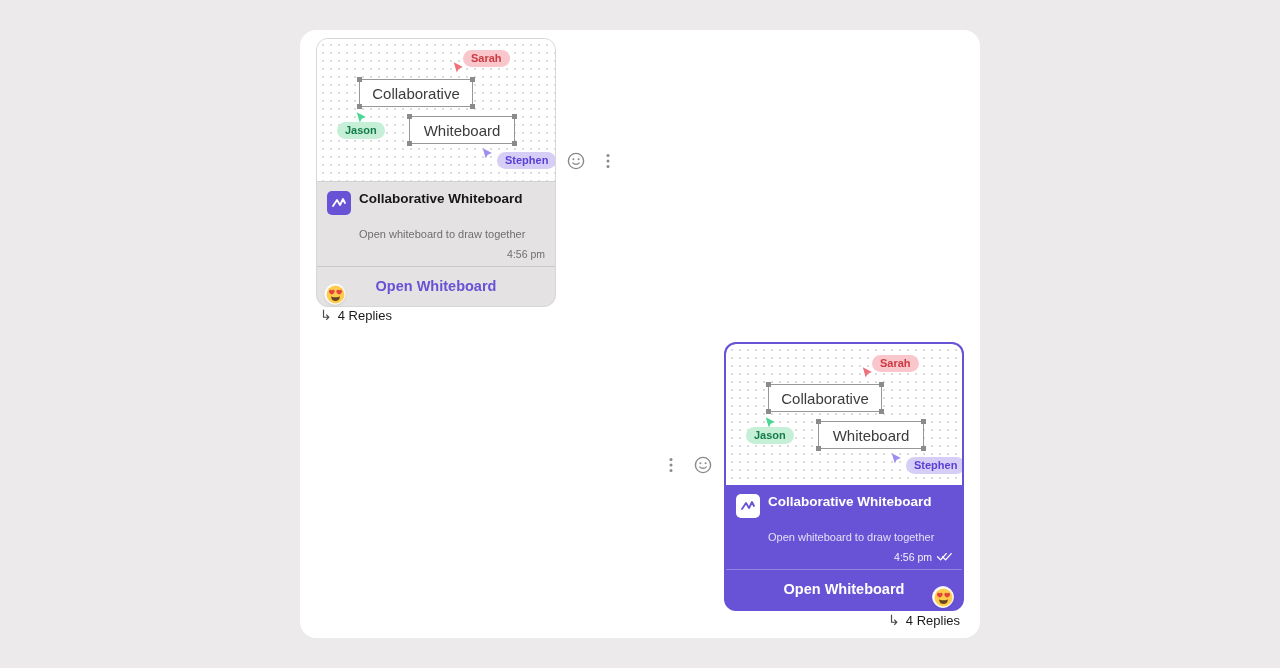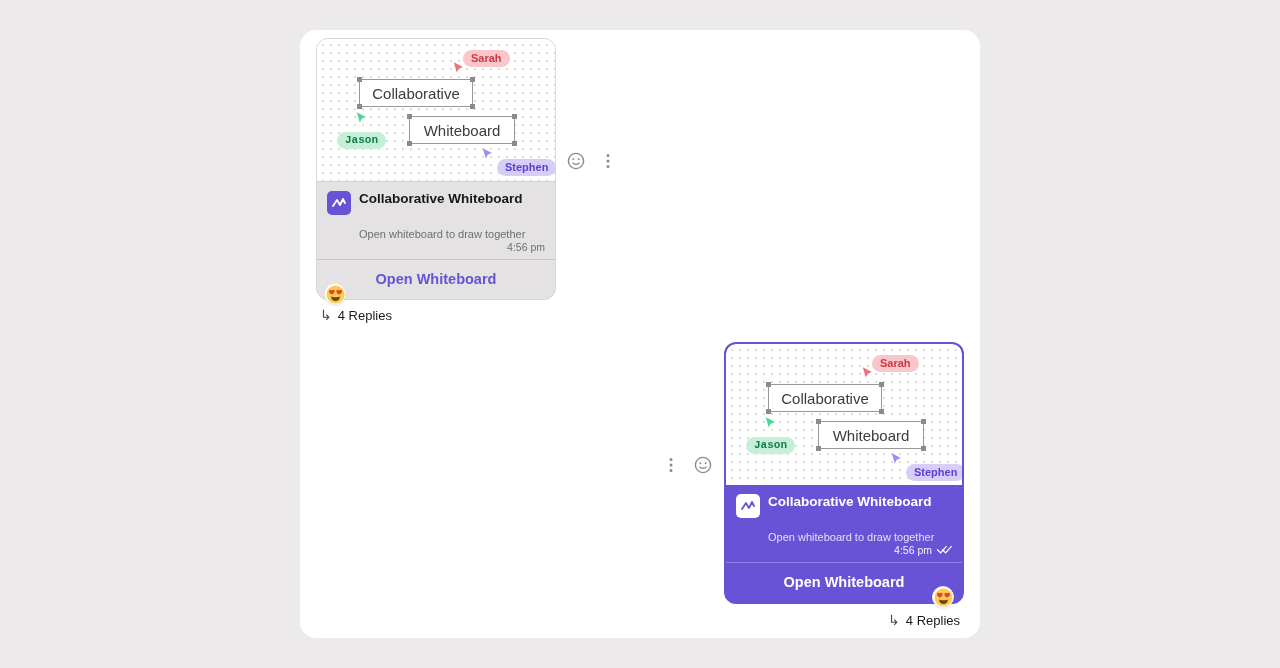--- a/index.html
+++ b/index.html
@@ -20,39 +20,39 @@
 
   .wb-box { position:absolute; display:flex; align-items:center; justify-content:center;
     background:rgba(255,255,255,.95); border:1px solid #979797; color:#3C3C3C; font-size:15px; }
   .wb-box.box1 { left:42px; top:40px; width:114px; height:28px; }
   .wb-box.box2 { left:92px; top:77px; width:106px; height:28px; }
   .handle { position:absolute; width:5px; height:5px; background:#8B8B8B; }
   .h-tl{left:-3px;top:-3px} .h-tr{right:-3px;top:-3px} .h-bl{left:-3px;bottom:-3px} .h-br{right:-3px;bottom:-3px}
 
   .cursor-pill { position:absolute; font-size:11px; font-weight:bold; line-height:1; padding:3px 8px; border-radius:9px; white-space:nowrap; }
   .pill-sarah   { left:146px; top:11px;  background:#F9C6CB; color:#CC3A42; }
-  .pill-jason   { left:20px;  top:93px;  background:#C5EFD7; color:#147C49;font-family:Liberation Mono, monospace; }
-  .pill-stephen { left:180px; top:120px; background:#D7CEF7; color:#5A3FD6; }
+  .pill-jason   { left:20px;  top:83px;  background:#C5EFD7; color:#147C49; }
+  .pill-stephen { left:180px; top:113px; background:#D7CEF7; color:#5A3FD6; }
   .cursor-arrow { position:absolute; width:13px; height:13px; }
   .arrow-sarah   { left:134px; top:21px; }
   .arrow-jason   { left:37px;  top:71px; }
   .arrow-stephen { left:163px; top:107px; }
 
   .card-info { padding:9px 10px 6px; }
   .info-row { display:flex; gap:8px; align-items:flex-start; }
   .wb-chip { width:24px; height:24px; border-radius:5px; flex:0 0 auto; display:flex; align-items:center; justify-content:center; }
   .incoming .wb-chip { background:#6852D6; }
   .outgoing .wb-chip { background:#FFFFFF; }
   .info-title { font-size:13.5px; font-weight:bold; line-height:1.25; }
   .incoming .info-title { color:#171717; }
   .outgoing .info-title { color:#FFFFFF; }
   .info-sub { font-size:11px; margin-top:20px; }
   .incoming .info-sub { color:#6F6F6F; }
   .outgoing .info-sub { color:rgba(255,255,255,.82); }
-  .info-time { display:flex; justify-content:flex-end; align-items:center; gap:4px; margin-top:1px; font-size:10.5px; }
+  .info-time { display:flex; justify-content:flex-end; align-items:center; gap:4px; margin-top:8px; font-size:10.5px; }
   .incoming .info-time { color:#6F6F6F; }
   .outgoing .info-time { color:rgba(255,255,255,.92); }
 
   .card-footer { height:40px; display:flex; align-items:center; justify-content:center;
     font-size:14.5px; font-weight:bold; cursor:pointer; background:transparent; border:none; width:100%; font-family:inherit; }
   .incoming .card-footer { border-top:1px solid #C9C7C7; color:#6852D6; }
   .outgoing .card-footer { border-top:1px solid rgba(255,255,255,.28); color:#FFFFFF; }
 
   
   .hover-actions { position:absolute; display:flex; gap:12px; align-items:center; }

